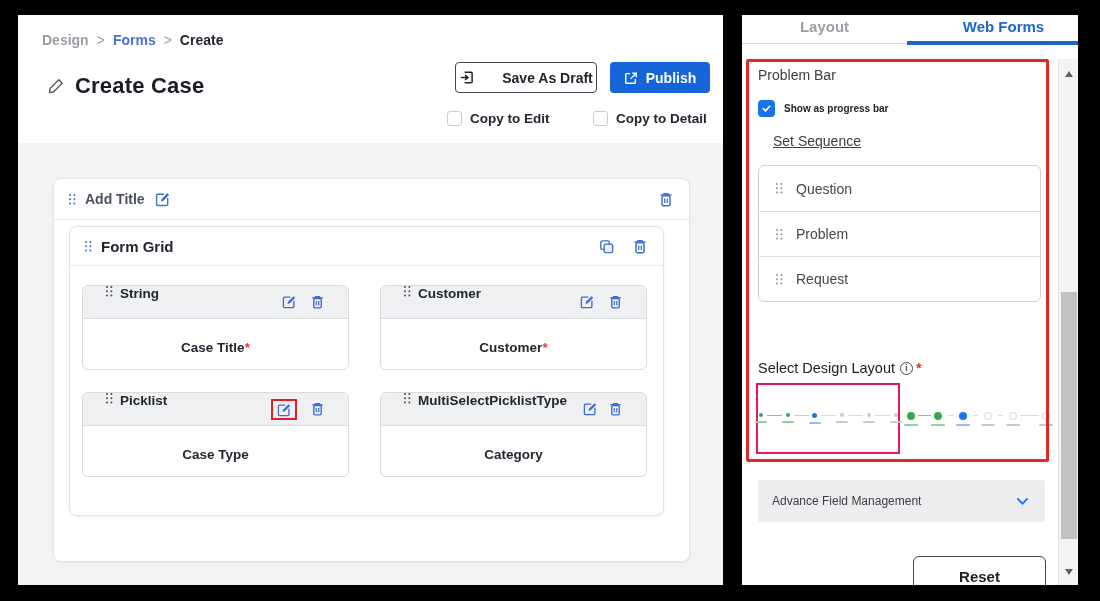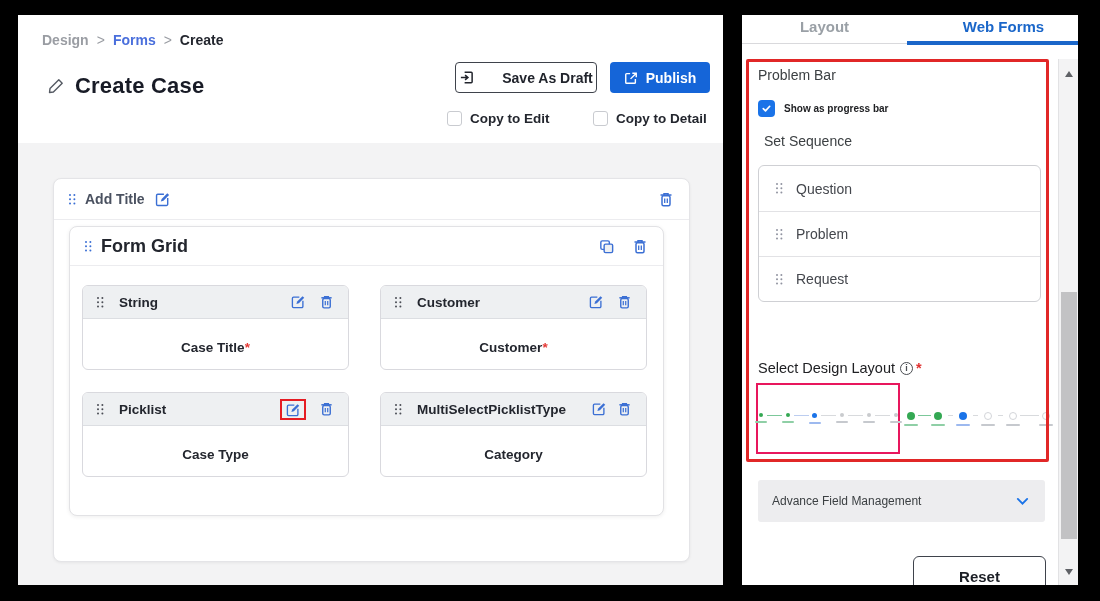--- a/index.html
+++ b/index.html
@@ -36,28 +36,28 @@
 
   .canvas { left:0; top:128px; right:0; bottom:0; background:#f3f3f4; }
 
   .add-title-box { left:35px; top:35px; width:637px; height:384px; background:#fff; border:1px solid #e4e4e7; border-radius:8px; box-shadow:0 1px 3px rgba(0,0,0,.06); }
   .section-header { display:flex; align-items:center; gap:9px; height:41px; padding:0 15px; border-bottom:1px solid #ececef; }
   .section-label { font-size:14px; font-weight:700; color:#4a5160; }
   .hdr-right { margin-left:auto; display:flex; align-items:center; gap:17px; }
 
   .form-grid-box { left:15px; top:47px; width:595px; height:290px; background:#fff; border:1px solid #e2e2e5; border-radius:8px; box-shadow:0 1px 4px rgba(0,0,0,.07); }
   .fg-header { height:39px; }
-  .fg-label { font-size:18px; font-weight:700; color:#23262e; }
+  .fg-label { font-size:15px; font-weight:700; color:#23262e; }
 
   .field-card { width:267px; height:85px; background:#fff; border:1px solid #d9d9de; border-radius:6px; }
   .fc-1 { left:12px;  top:58px; }
   .fc-2 { left:310px; top:58px; }
   .fc-3 { left:12px;  top:165px; }
   .fc-4 { left:310px; top:165px; }
-  .fc-header { display:flex; align-items:center; gap:15px; height:33px; padding:0 14px; background:#eef0f2; border-bottom:1px solid #dcdee2; border-radius:5px 5px 0 0; white-space:nowrap; }
+  .fc-header { display:flex; gap:7px; height:33px; padding:0 23px; background:#eef0f2; border-bottom:1px solid #dcdee2; border-radius:5px 5px 0 0; white-space:nowrap; }
   .fc-type { font-size:13.5px; font-weight:700; color:#23262e; }
   .fc-icons { margin-left:auto; display:flex; align-items:center; gap:13px; }
   .fc-body-label { text-align:center; margin-top:21px; font-size:13.5px; font-weight:700; color:#23262e; }
   .req { color:#e53935; }
   .edit-highlight { border:2px solid #e51c23; padding:1px 3px 0 3px; display:flex; }
 
   
   .dots { width:7px; height:11px; position:relative; flex:0 0 auto; }
   .dots::before { content:""; position:absolute; left:0; top:0; width:2.4px; height:2.4px; border-radius:50%;
     background:currentColor;
@@ -77,21 +77,21 @@
   .tab-line-gray { left:0; top:28px; width:165px; height:1px; background:#d9d9dc; }
   .tab-line-blue { left:165px; top:26px; width:171px; height:4px; background:#1a66c9; }
 
   .annotation-box { left:4px; top:44px; width:303px; height:403px; border:3px solid #e12727; border-radius:2px; pointer-events:none; }
 
   .pp-label { font-size:14px; color:#3c4043; }
   .progress-label { left:16px; top:52px; }
   .show-row { left:16px; top:85px; display:flex; align-items:center; gap:9px; }
   .chk-on { width:17px; height:17px; background:#1a73e8; border-radius:4px; display:flex; align-items:center; justify-content:center; }
   .show-label { font-size:10px; font-weight:600; color:#202124; }
-  .sequence-label { left:22px; top:118px; }
+  .sequence-label { left:31px; top:118px;text-decoration:underline; }
 
   .sequence-list { left:16px; top:150px; width:283px; border:1px solid #cfd0d4; border-radius:6px; background:#fff; }
   .seq-item { display:flex; align-items:center; gap:13px; height:45px; padding-left:17px; font-size:14px; color:#44474d; }
   .seq-item + .seq-item { border-top:1px solid #e2e2e5; }
 
   .sdl-row { left:16px; top:345px; display:flex; align-items:center; gap:2px; font-size:14.5px; color:#202124; font-weight:500; }
   .info-icon { width:13px; height:13px; border:1.3px solid #4a4d52; border-radius:50%; display:flex; align-items:center; justify-content:center; font-size:9px; font-weight:700; color:#4a4d52; margin-left:3px; }
   .sdl-req { color:#e03131; font-weight:700; margin-left:1px; }
 
   .design-card { top:368px; width:144px; height:71px; display:flex; align-items:center; justify-content:center; }

